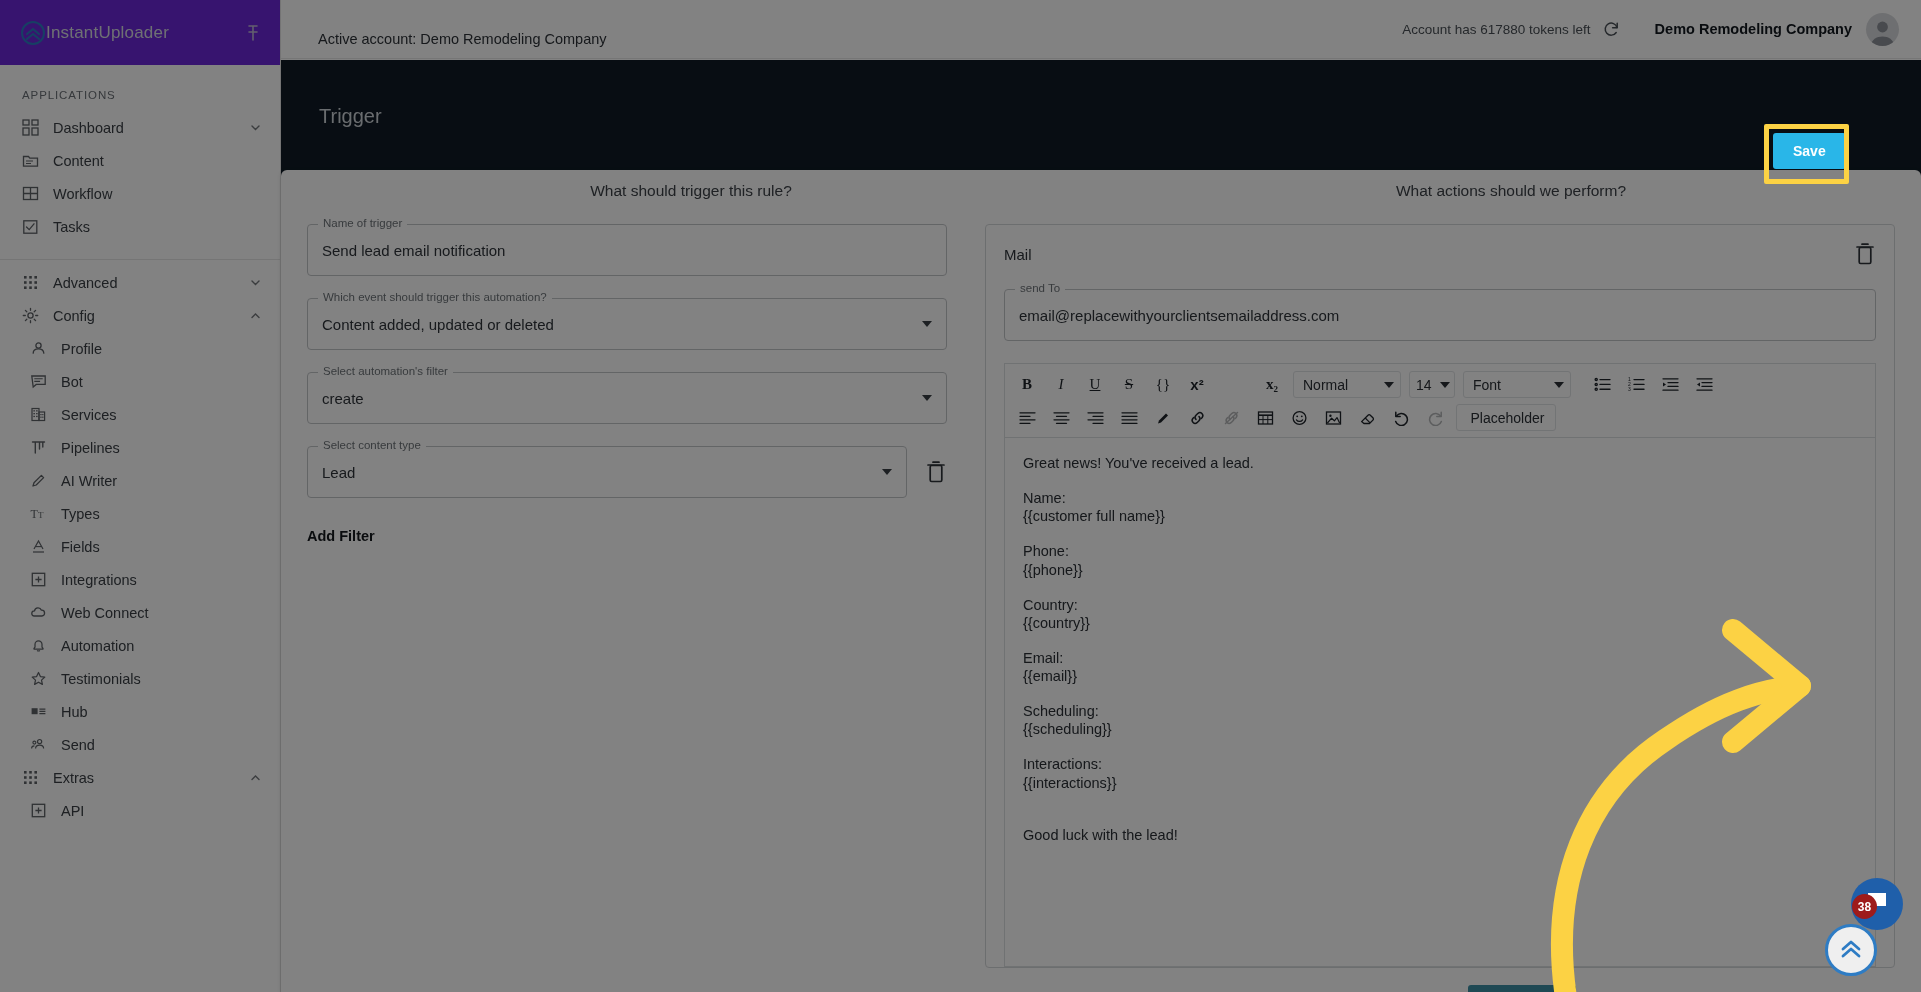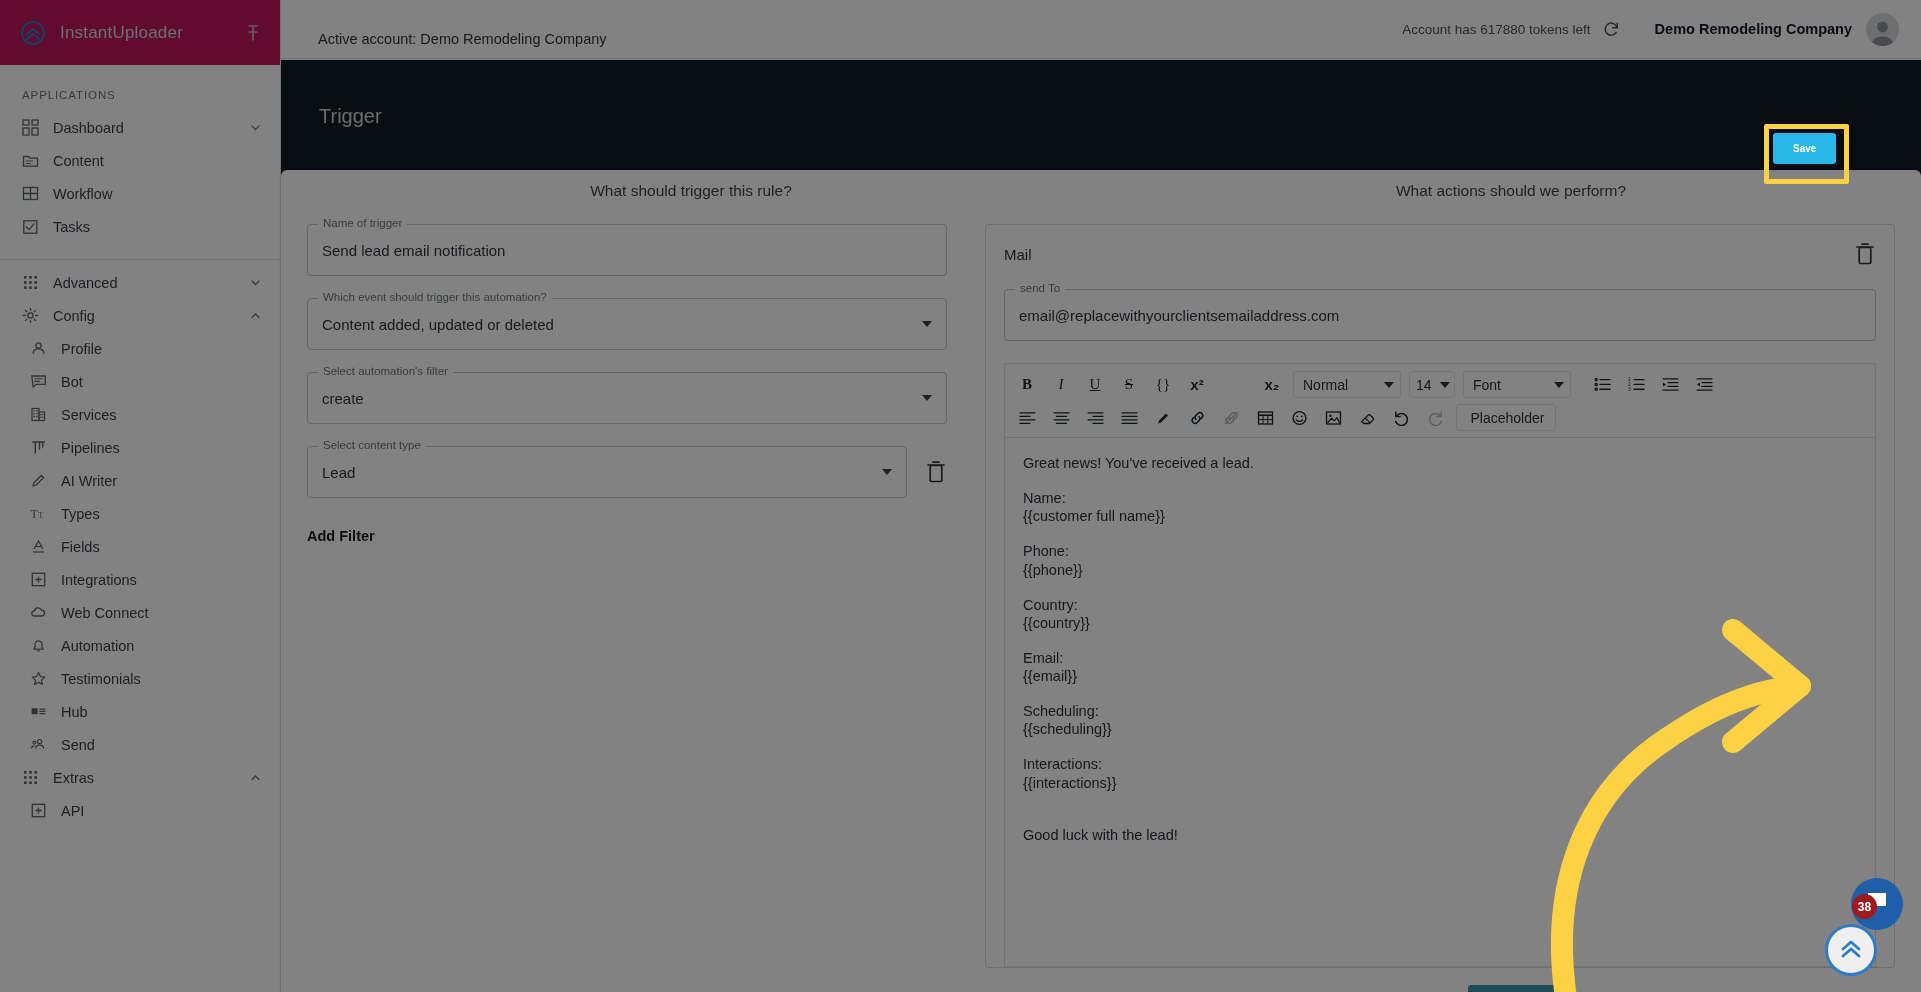--- a/index.html
+++ b/index.html
@@ -13,23 +13,23 @@
 
   
   .sidebar {
     position: absolute; left: 0; top: 0;
     width: 281px; height: 992px;
     background: #ffffff;
     border-right: 1px solid #e3e3e3;
     overflow: hidden;
   }
   .brand {
-    height: 65px; background: #be185d;
+    height: 65px; background: #6d28d9;
     display: flex; align-items: center; padding: 0 18px 0 20px;
-    gap: 14px;
+    gap: 0;
   }
   .brand-logo { width: 26px; height: 26px; flex: 0 0 26px; }
   .brand-name {
     color: #d8dde2; font-size: 17px; letter-spacing: .2px; flex: 1;
   }
   .pin-icon { width: 18px; height: 18px; opacity: .85; }
 
   .section-label {
     font-size: 11.5px; color: #6b7076; letter-spacing: .9px;
     padding: 24px 0 10px 22px; text-transform: uppercase;
@@ -598,21 +598,21 @@
             </div>
 
             <div class="editor-wrap">
               <div class="toolbar">
                 <span class="tbtn" style="font-weight:bold;">B</span>
                 <span class="tbtn" style="font-style:italic;">I</span>
                 <span class="tbtn" style="text-decoration:underline;">U</span>
                 <span class="tbtn" style="text-decoration:line-through;">S</span>
                 <span class="tbtn">{}</span>
                 <span class="tbtn" style="font-family:'Liberation Sans',sans-serif;font-weight:bold;">x²</span>
-                <span class="tbtn" style="font-family:Liberation Sans, sans-serif;font-weight:bold;margin-left:44px;">x₂</span>
+                <span class="tbtn" style="font-family:Liberation Serif, serif;font-weight:bold;margin-left:44px;">x₂</span>
 
                 <span class="tsel w-normal">
                   <span>Normal</span>
                   <span class="tcaret"></span>
                 </span>
                 <span class="tsel w-size">
                   <span>14</span>
                   <span class="tcaret"></span>
                 </span>
                 <span class="tsel w-font">
@@ -808,21 +808,21 @@
         </div>
       </div>
 
       <div class="bottom-blue-btn"></div>
     </div>
   </div>
 
   <div class="dim-overlay"></div>
 
   <div class="above" style="position:absolute; left:1760px; top:117px; width:120px; height:80px;">
-    <button style="position:absolute; left:13px; top:16px; background:#29b6e8; color:#fff; border:none; border-radius:3px; font-size:10px; font-weight:bold; padding:10px 20px; cursor:pointer; font-family:'Liberation Sans',sans-serif;">Save</button>
+    <button style="position:absolute; left:13px; top:16px; background:#29b6e8; color:#fff; border:none; border-radius:3px; font-size:14px; font-weight:bold; padding:10px 20px; cursor:pointer; font-family:'Liberation Sans',sans-serif;">Save</button>
     <div style="position:absolute; left:4px; top:7px; width:85px; height:60px; border:5px solid #fcd244; border-radius:2px; pointer-events:none;"></div>
   </div>
 
   <svg class="arrow-layer" viewBox="0 0 1921 992">
     <path d="M1568 1010 C1545 880, 1590 790, 1665 740 C1720 702, 1760 690, 1800 686" fill="none" stroke="#fcd244" stroke-width="22" stroke-linecap="round"></path>
     <polyline points="1733,630 1800,686 1733,742" fill="none" stroke="#fcd244" stroke-width="22" stroke-linecap="round" stroke-linejoin="round"></polyline>
   </svg>
 
   <div class="chat-bubble">
     <span>

